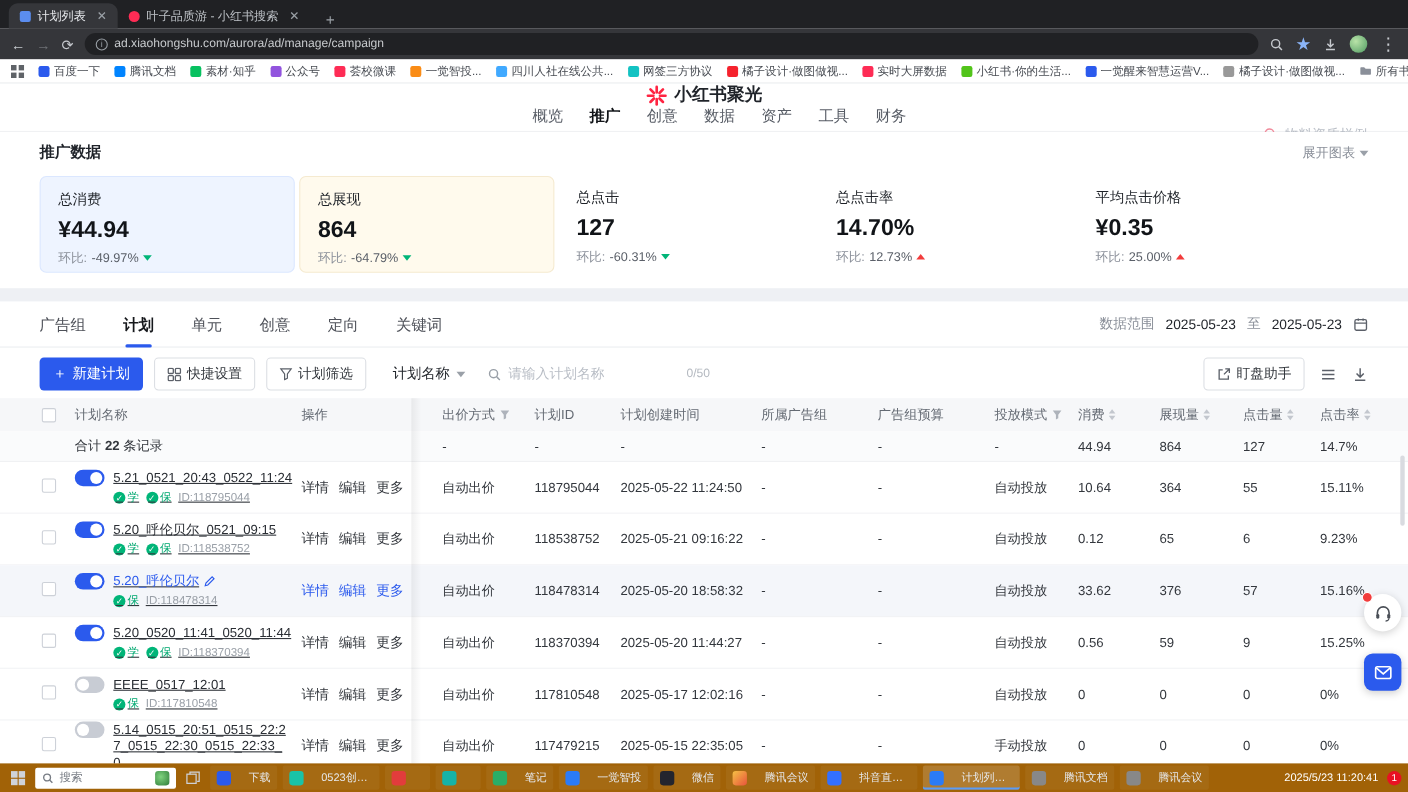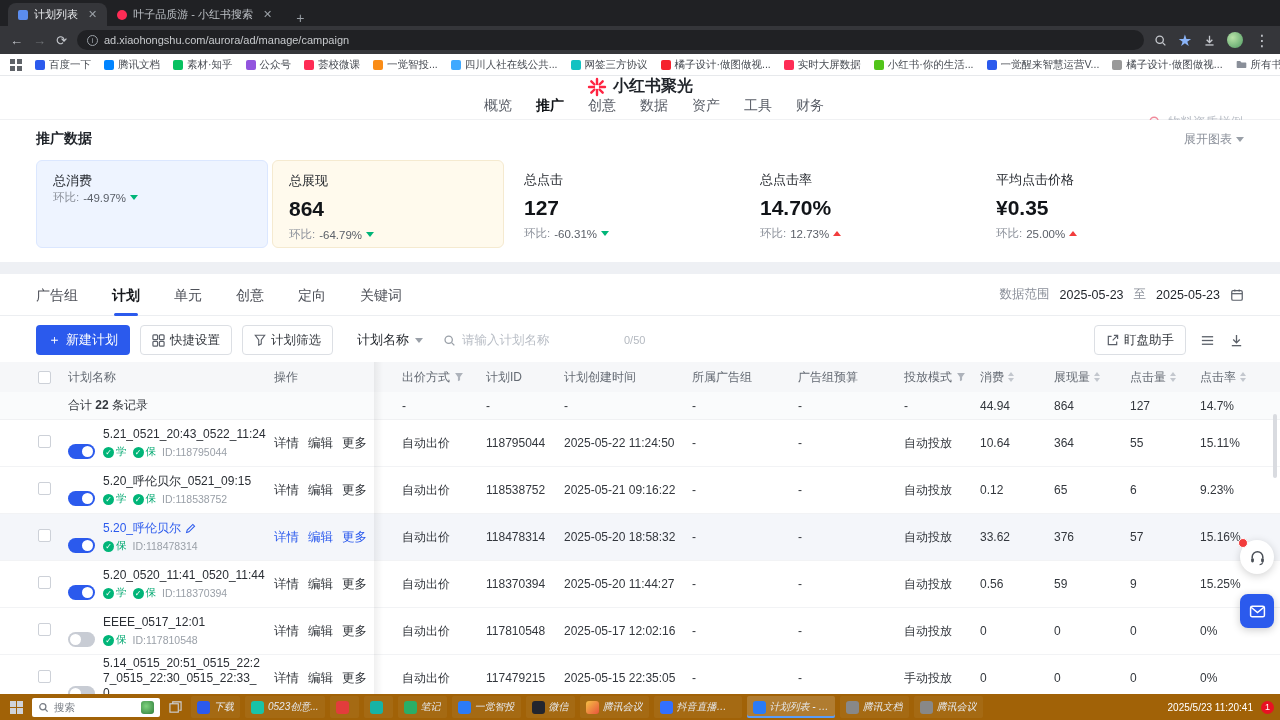--- a/index.html
+++ b/index.html
@@ -97,21 +97,21 @@
   .tablewrap::after { content:""; position:absolute; left:374px; top:0; bottom:0; width:9px; background:linear-gradient(90deg, rgba(0,0,0,.06), transparent); pointer-events:none; }
   .grid { display:grid; grid-template-columns:32px 206px 100px 112px 78px 128px 106px 106px 76px 74px 76px 70px 64px; padding-left:36px; align-items:center; }
   .thead { background:#f6f7f9; height:30px; font-size:12px; color:#646a73; }
   .thead .hc { display:flex; align-items:center; gap:4px; padding-right:6px; }
   .c-bid { padding-left:28px; }
   .srow { height:28px; background:#fafbfc; font-size:12px; color:#33373d; border-bottom:1px solid #f0f1f3; }
   .srow .sum-name { grid-column:2 / span 2; }
   .trow { height:47px; border-bottom:1px solid #f2f3f5; font-size:12px; color:#33373d; }
   .trow.hl { background:#f4f6fa; }
   .cb { width:13px; height:13px; border:1px solid #cdd1d8; border-radius:2px; background:#fff; display:inline-block; margin-left:2px; }
-  .namecell { display:flex; align-items:flex-end; gap:8px; padding-right:8px; }
+  .namecell { display:flex; align-items:flex-start; gap:8px; padding-right:8px;text-decoration:underline; }
   .toggle { width:27px; height:15px; border-radius:8px; background:#c8ccd4; position:relative; flex:0 0 auto; }
   .toggle::after { content:""; position:absolute; top:2px; left:2px; width:11px; height:11px; border-radius:50%; background:#fff; }
   .toggle.on { background:#2b5aed; }
   .toggle.on::after { left:14px; }
   .nameinfo { display:flex; flex-direction:column; gap:3px; min-width:0; }
   .pname { font-size:12px; color:#2a2e34; word-break:break-all; line-height:1.25; }
   .pname.blue { color:#2b5aed; display:flex; align-items:center; gap:4px; }
   .badges { display:flex; align-items:center; gap:6px; }
   .badge { display:inline-flex; align-items:center; gap:2px; font-size:10.5px; color:#00a870; }
   .bdot { width:11px; height:11px; border-radius:50%; background:#00b578; color:#fff; font-size:8px; font-style:normal; display:inline-flex; align-items:center; justify-content:center; }
@@ -131,21 +131,21 @@
   .watermark { position:absolute; right:14px; top:650px; font-size:29px; font-weight:bold; color:#e02b2b; letter-spacing:2px; z-index:40; white-space:nowrap; }
 
   
   .taskbar { position:absolute; left:0; right:0; bottom:0; height:26px; background:#a16207; display:flex; align-items:center; padding:0 6px; gap:5px; z-index:50; }
   .tb-start { color:#cfd3da; display:flex; align-items:center; padding:0 4px; }
   .tb-search { width:128px; height:19px; background:#fff; border-radius:2px; display:flex; align-items:center; gap:5px; padding:0 6px; }
   .tb-search input { border:none; outline:none; width:70px; font-size:10.5px; background:transparent; color:#333; }
   .tb-search input::placeholder { color:#767b83; }
   .tb-turtle { width:13px; height:13px; border-radius:3px; background:radial-gradient(circle at 40% 40%, #7fd37f, #2f7d3a); margin-left:auto; }
   .tb-view { color:#cfd3da; padding:0 4px; }
-  .titem { display:flex; align-items:center; gap:4px; height:22px; padding:0 6px; background:rgba(255,255,255,.05); border-radius:2px; max-width:88px;font-style:italic; }
+  .titem { display:flex; align-items:center; gap:16px; height:22px; padding:0 6px; background:rgba(255,255,255,.05); border-radius:2px; max-width:88px; }
   .titem.active { background:rgba(255,255,255,.17); box-shadow:inset 0 -2px 0 #5a9cf8; }
   .ticon { width:13px; height:13px; border-radius:3px; flex:0 0 auto; background:#888; }
   .titem:nth-of-type(1) .ticon{background:#4aa3ff}.titem:nth-of-type(2) .ticon{background:#ffd34d}
   .titem:nth-of-type(3) .ticon{background:#2b5aed}.titem:nth-of-type(4) .ticon{background:#19c3a8}
   .titem:nth-of-type(5) .ticon{background:#e23c3c}.titem:nth-of-type(6) .ticon{background:#17b3a6}
   .titem:nth-of-type(7) .ticon{background:#2aae67}.titem:nth-of-type(8) .ticon{background:#2b7bf6}
   .titem:nth-of-type(9) .ticon{background:#23252e}.titem:nth-of-type(10) .ticon{background:linear-gradient(135deg,#f5c044,#e8543d)}
   .titem:nth-of-type(11) .ticon{background:#3370ff}.titem:nth-of-type(12) .ticon{background:#2b7bf6}
   .tlabel { font-size:10px; color:#e6e8eb; white-space:nowrap; overflow:hidden; text-overflow:ellipsis; }
   .tb-right { margin-left:auto; display:flex; align-items:center; gap:8px; }
@@ -358,20 +358,21 @@
       <div class="stats-head">
         <span class="stats-title">推广数据</span>
         <span class="expand">
           <span>展开图表</span>
           <span class="caret"></span>
         </span>
       </div>
       <div class="cards">
         <div class="card c0">
           <div class="clabel">总消费</div>
+          <div class="cvalue">¥44.94</div>
           <div class="cratio">
               <span>环比:</span>
               <b>-49.97%</b>
               <span class="arr down"></span>
             </div>
         </div>
         <div class="card c1">
           <div class="clabel">总展现</div>
           <div class="cvalue">864</div>
           <div class="cratio">

